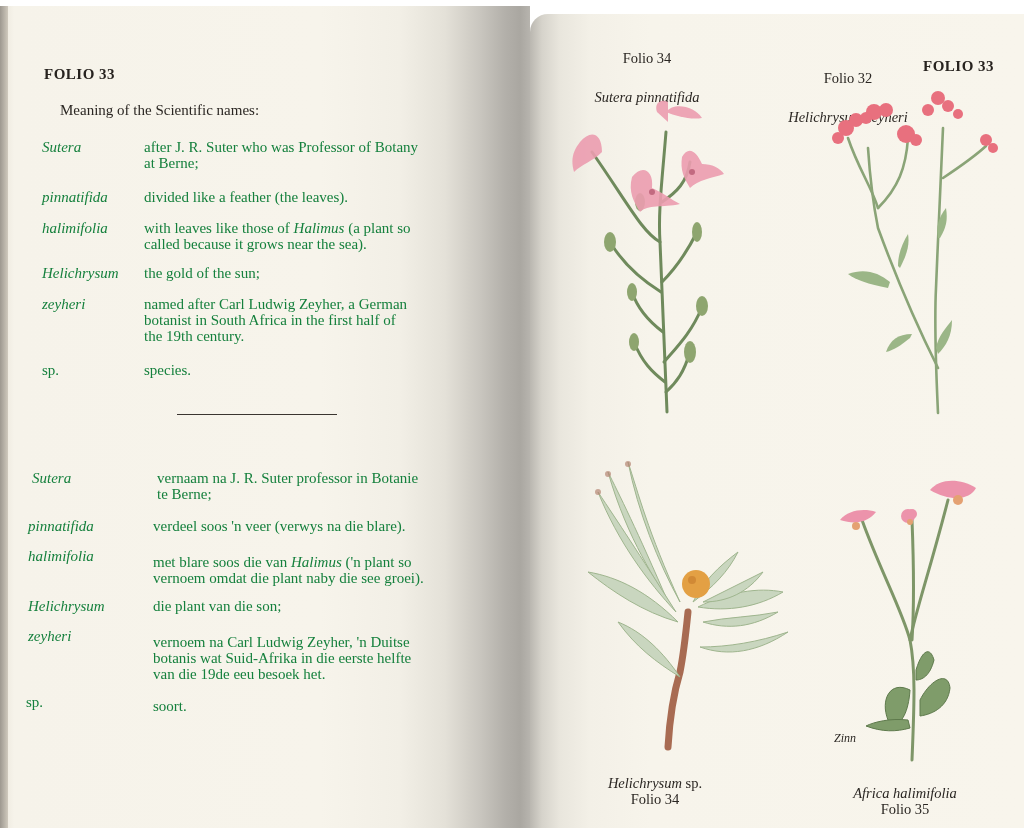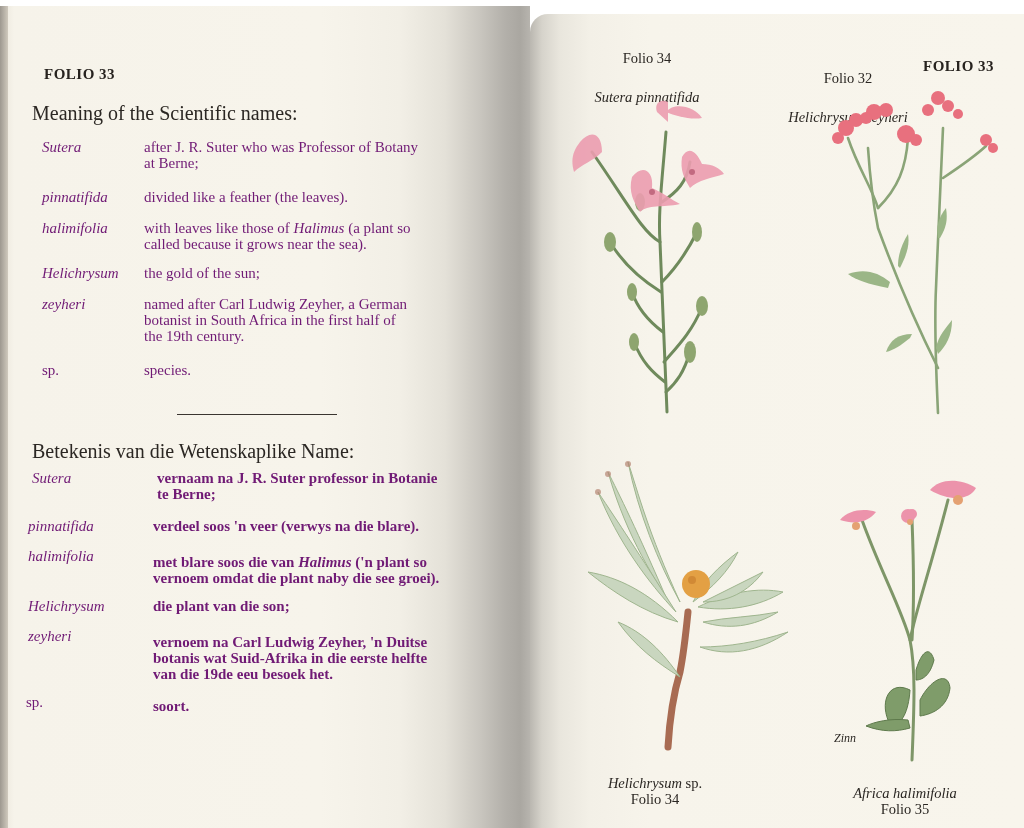--- a/index.html
+++ b/index.html
@@ -21,31 +21,31 @@
       position: absolute; left: 530px; top: 14px; width: 494px; height: 814px;
       background: linear-gradient(to right, #bab7b0 0px, #d6d3cb 12px, #e9e6dd 30px, #f3f0e7 60px, #f7f4eb 120px, #f8f5ec 494px);
       border-top-left-radius: 18px;
     }
     .top-white { position: absolute; left: 0; top: 0; width: 1024px; height: 14px; background: #ffffff; }
 
     .folio-header { position: absolute; font-weight: bold; font-size: 15px; letter-spacing: 0.5px; color: #27231f; margin-top: 36px; }
     .folio-left { left: 44px; top: 30px; }
     .folio-right { left: 923px; top: 22px; }
 
-    .section-title { position: absolute; left: 32px; font-size: 20px; color: #2b2723; }
+    .section-title { position: absolute; left: 60px; font-size: 15px; color: #2b2723; }
     .t-en { top: 102px; }
     .t-af { top: 440px; }
 
-    .entry { position: absolute; left: 42px; font-size: 15px; line-height: 16px; color: #701a75; display: flex; }
+    .entry { position: absolute; left: 42px; font-size: 15px; line-height: 16px; color: #15803d; display: flex; }
     .entry .term { font-style: italic; display: inline-block; }
     .entry .term.roman { font-style: normal; }
     .entry .def { position: absolute; white-space: pre-line; }
     .entry .def i { font-style: italic; }
     .en .def { left: 102px; width: 330px; }
-    .af .def { left: 114px; width: 330px; font-weight: bold; }
+    .af .def { left: 114px; width: 330px; }
 
     .divider { position: absolute; left: 177px; top: 414px; width: 160px; height: 1px; background: #3a3530; }
 
     
     .caption { position: absolute; text-align: center; font-size: 14.5px; line-height: 16px; color: #2b2723; }
     .caption .species { font-style: italic; display: block; margin-top: 23px; }
     .caption .folio { display: block; }
 
     .plant { position: absolute; }
   </style>
@@ -87,21 +87,20 @@
 botanist in South Africa in the first half of
 the 19th century.</span>
   </div>
   <div class="entry en" style="top:362px">
     <span class="term roman">sp.</span>
     <span class="def">species.</span>
   </div>
 
   <div class="divider"></div>
 
-  <div class="section-title t-af">Betekenis van die Wetenskaplike Name:</div>
 
   <div class="entry af" style="top:470px; left:32px">
     <span class="term">Sutera</span>
     <span class="def" style="left:125px">vernaam na J. R. Suter professor in Botanie
 te Berne;</span>
   </div>
   <div class="entry af" style="top:518px; left:28px">
     <span class="term">pinnatifida</span>
     <span class="def" style="left:125px">verdeel soos 'n veer (verwys na die blare).</span>
   </div>

